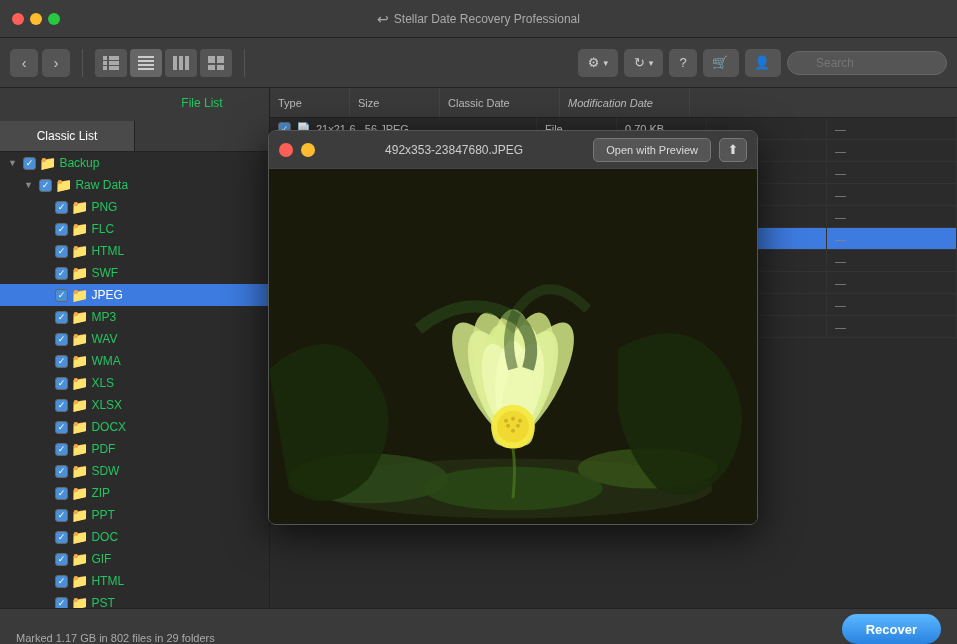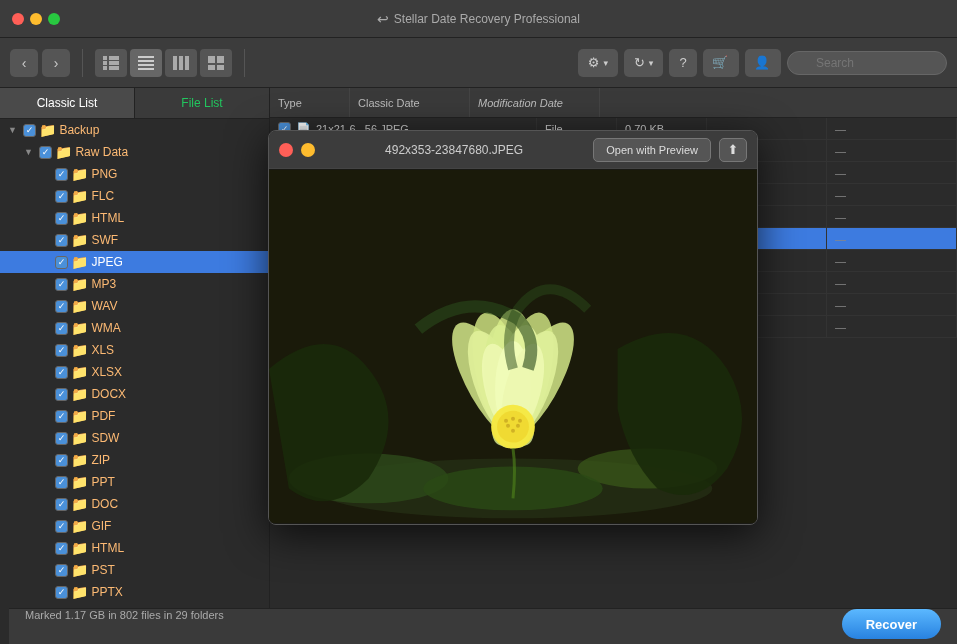--- a/index.html
+++ b/index.html
@@ -167,20 +167,21 @@
       justify-content: center;
       font-size: 12px;
       cursor: pointer;
       color: #22c55e;
       border-right: 1px solid #222;
     }
     .tab:last-child { border-right: none; }
     .tab.active {
       background: #4a4a4a;
       color: #fff;
+      margin-top: 33px;
     }
     .tree-item {
       display: flex;
       align-items: center;
       height: 22px;
       padding-left: 8px;
       cursor: pointer;
       gap: 3px;
     }
     .tree-item.selected {
@@ -204,21 +205,21 @@
       font-size: 9px;
       color: white;
       flex-shrink: 0;
     }
     .folder-icon {
       font-size: 14px;
       flex-shrink: 0;
     }
     .item-label {
       font-size: 12px;
-      color: #fdba74;
+      color: #22c55e;
     }
     .indent-1 { padding-left: 8px; }
     .indent-2 { padding-left: 24px; }
     .indent-3 { padding-left: 40px; }
 
     
     .content {
       flex: 1;
       display: flex;
       flex-direction: column;
@@ -292,24 +293,23 @@
     }
     .file-icon { font-size: 12px; color: #aaa; }
     .dash { color: #888; }
 
     
     .statusbar {
       height: 36px;
       background: #3a3a3a;
       border-top: 1px solid #222;
       display: flex;
-      align-items: flex-start;
+      align-items: flex-end;
       padding: 0 16px;
       justify-content: space-between;
-      margin-left: 9px;
     }
     .status-text {
       font-size: 11px;
       color: #aaa;
     }
     .recover-btn {
       height: 30px;
       padding: 0 24px;
       background: linear-gradient(180deg, #5bb8ff 0%, #2882e0 100%);
       border: none;
@@ -620,20 +620,23 @@
       <span class="item-label">PPTX</span>
     </div>
   </div>
 
   <div class="content">
 
     <div class="table-header">
       <div class="th col-type">
         <span>Type</span>
       </div>
+      <div class="th col-size">
+        <span>Size</span>
+      </div>
       <div class="th col-creation">
         <span>Classic Date</span>
       </div>
       <div class="th col-modification">
         <span>Modification Date</span>
       </div>
     </div>
 
     <div class="table-body">
 

